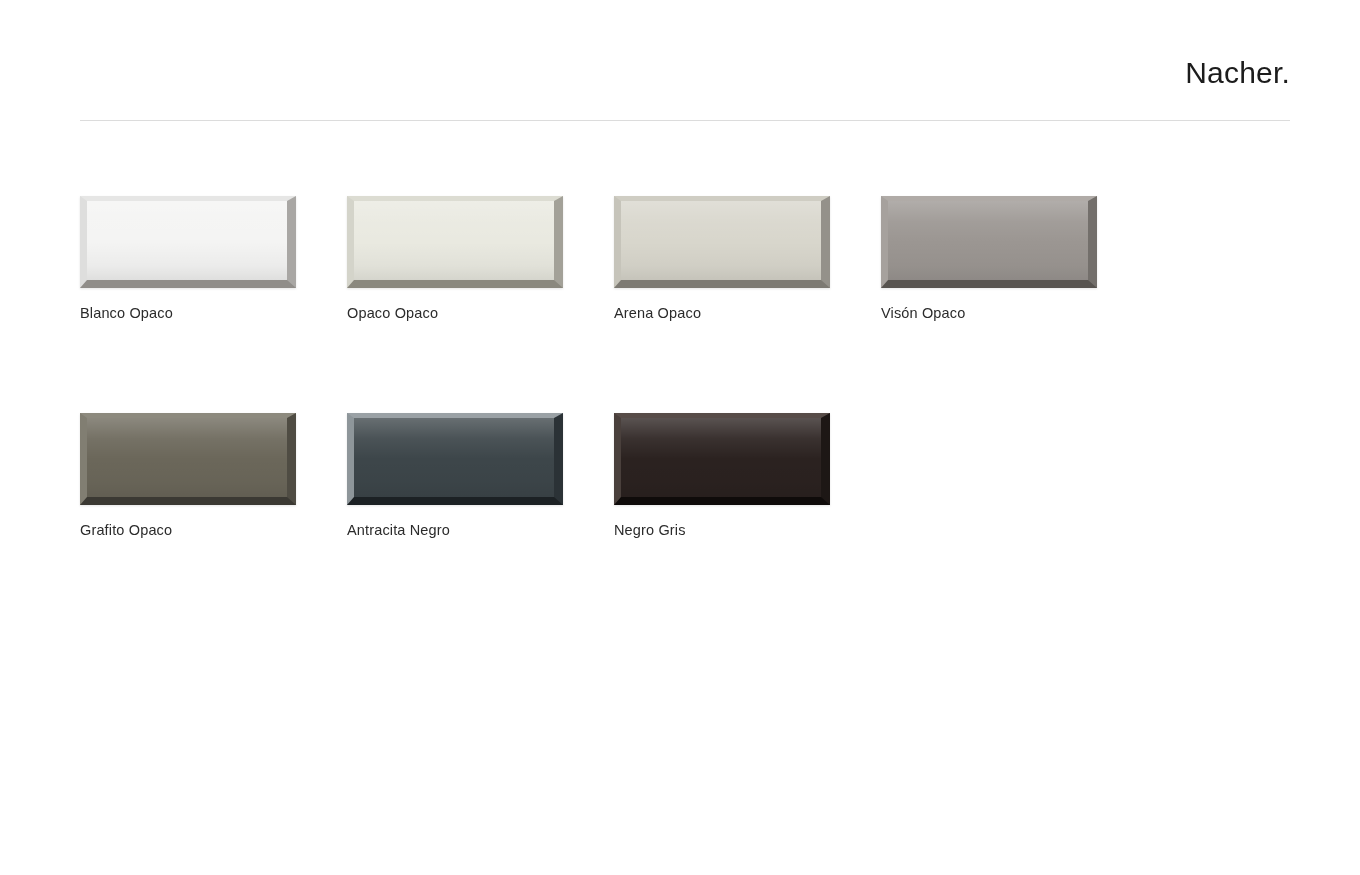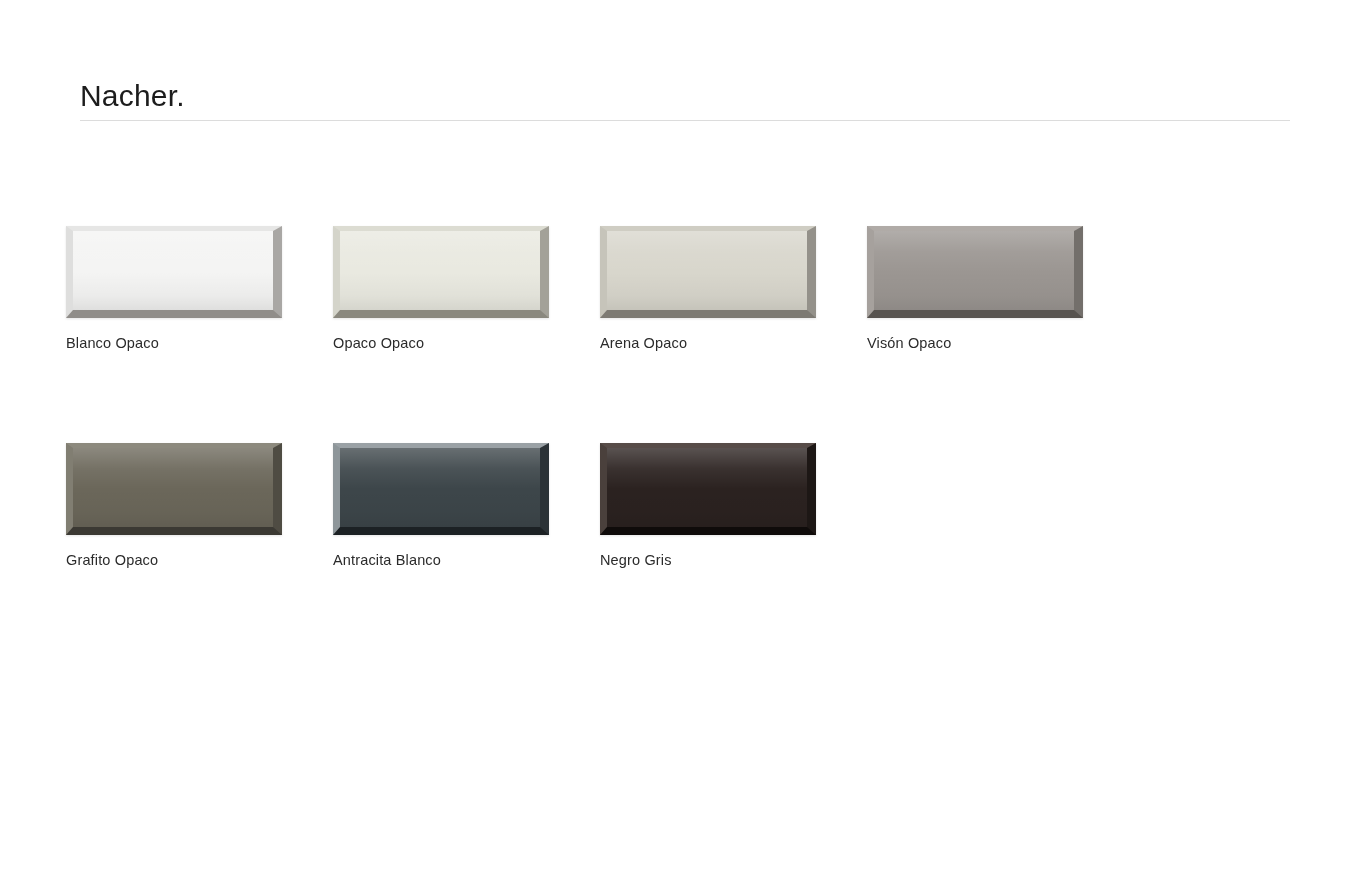--- a/index.html
+++ b/index.html
@@ -21,20 +21,21 @@
   .page-header {
     position: absolute;
     left: 80px;
     top: 58px;
     width: 1210px;
     height: 62px;
     border-bottom: 1px solid #dcdcdc;
     display: flex;
     align-items: flex-end;
     justify-content: space-between;
+    flex-direction: column;
   }
   .brand-title {
     font-size: 30px;
     font-weight: 400;
     line-height: 1;
     letter-spacing: 0.2px;
     color: #1c1c1c;
     padding-bottom: 9px;
     white-space: nowrap;
   }
@@ -44,28 +45,27 @@
     line-height: 1;
     letter-spacing: 0.2px;
     color: #1c1c1c;
     padding-bottom: 9px;
     white-space: nowrap;
   }
 
   
   .swatch-grid {
     position: absolute;
-    left: 66px;
+    left: 80px;
     top: 196px;
     width: 1219px;
     display: grid;
     grid-template-columns: repeat(4, 216px);
     column-gap: 51px;
     row-gap: 91px;
-    margin-top: 30px;
   }
   .swatch-cell {
     width: 216px;
   }
 
   
   .tile {
     position: relative;
     width: 216px;
     height: 92px;
@@ -155,21 +155,21 @@
         <div class="tile-face" style="background: rgb(107, 103, 90);"></div>
         <div class="tile-gloss"></div>
       </div>
       <div class="swatch-label">Grafito Opaco</div>
     </div>
     <div class="swatch-cell">
       <div class="tile" style="border-color: rgb(154, 161, 165) rgb(43, 50, 54) rgb(28, 33, 36) rgb(142, 150, 154); background: rgb(61, 70, 74);">
         <div class="tile-face" style="background: rgb(61, 70, 74);"></div>
         <div class="tile-gloss"></div>
       </div>
-      <div class="swatch-label">Antracita Blanco</div>
+      <div class="swatch-label">Antracita Negro</div>
     </div>
     <div class="swatch-cell">
       <div class="tile" style="border-color: rgb(87, 76, 72) rgb(29, 23, 21) rgb(15, 11, 10) rgb(74, 64, 60); background: rgb(43, 34, 32);">
         <div class="tile-face" style="background: rgb(43, 34, 32);"></div>
         <div class="tile-gloss"></div>
       </div>
       <div class="swatch-label">Negro Gris</div>
     </div>
   </div>
 

